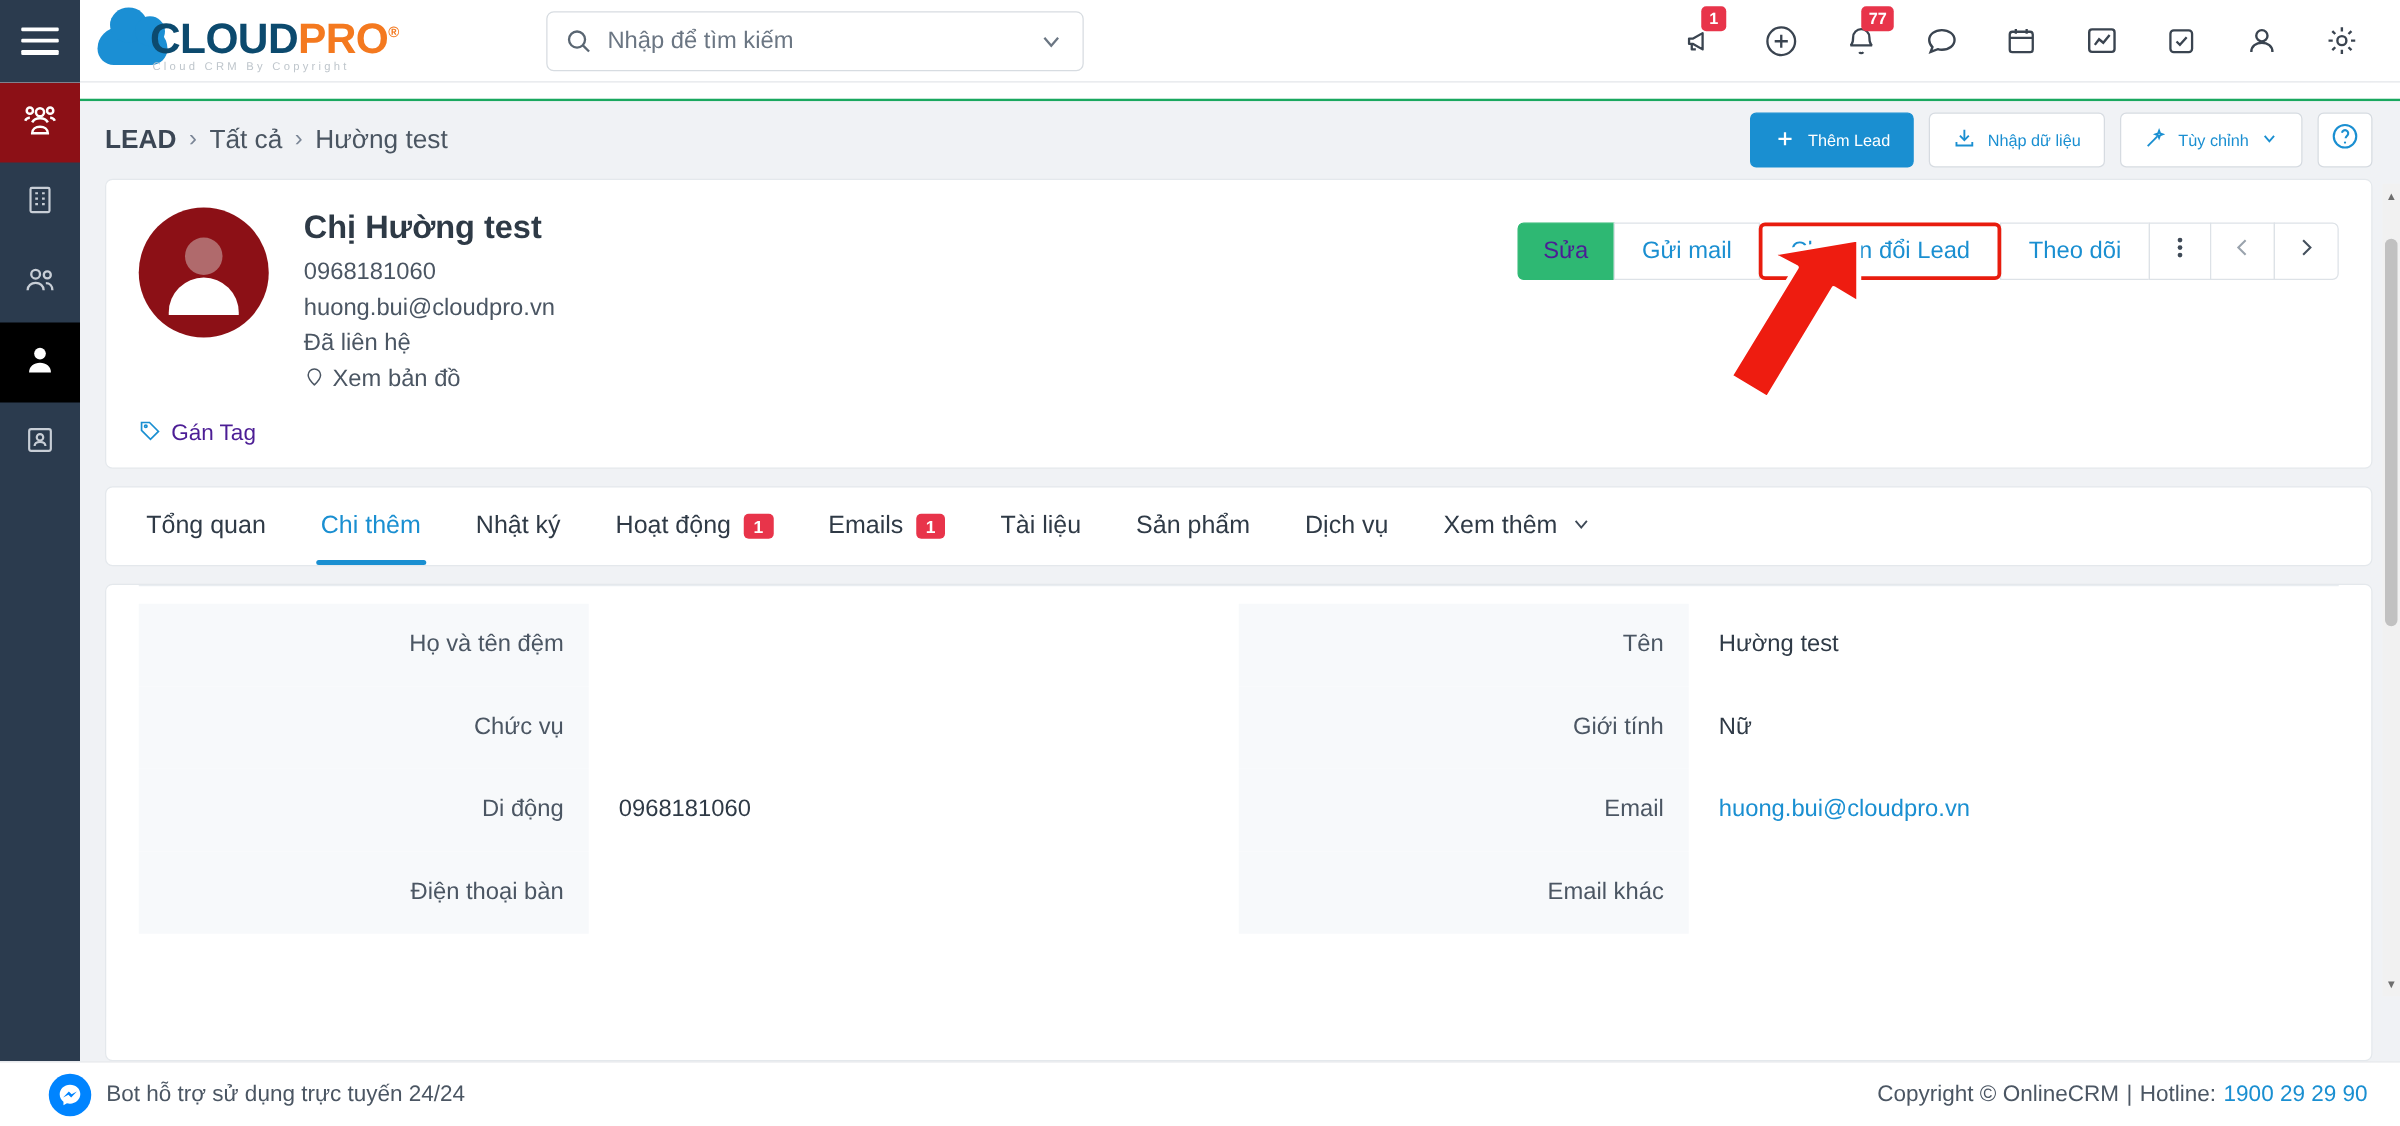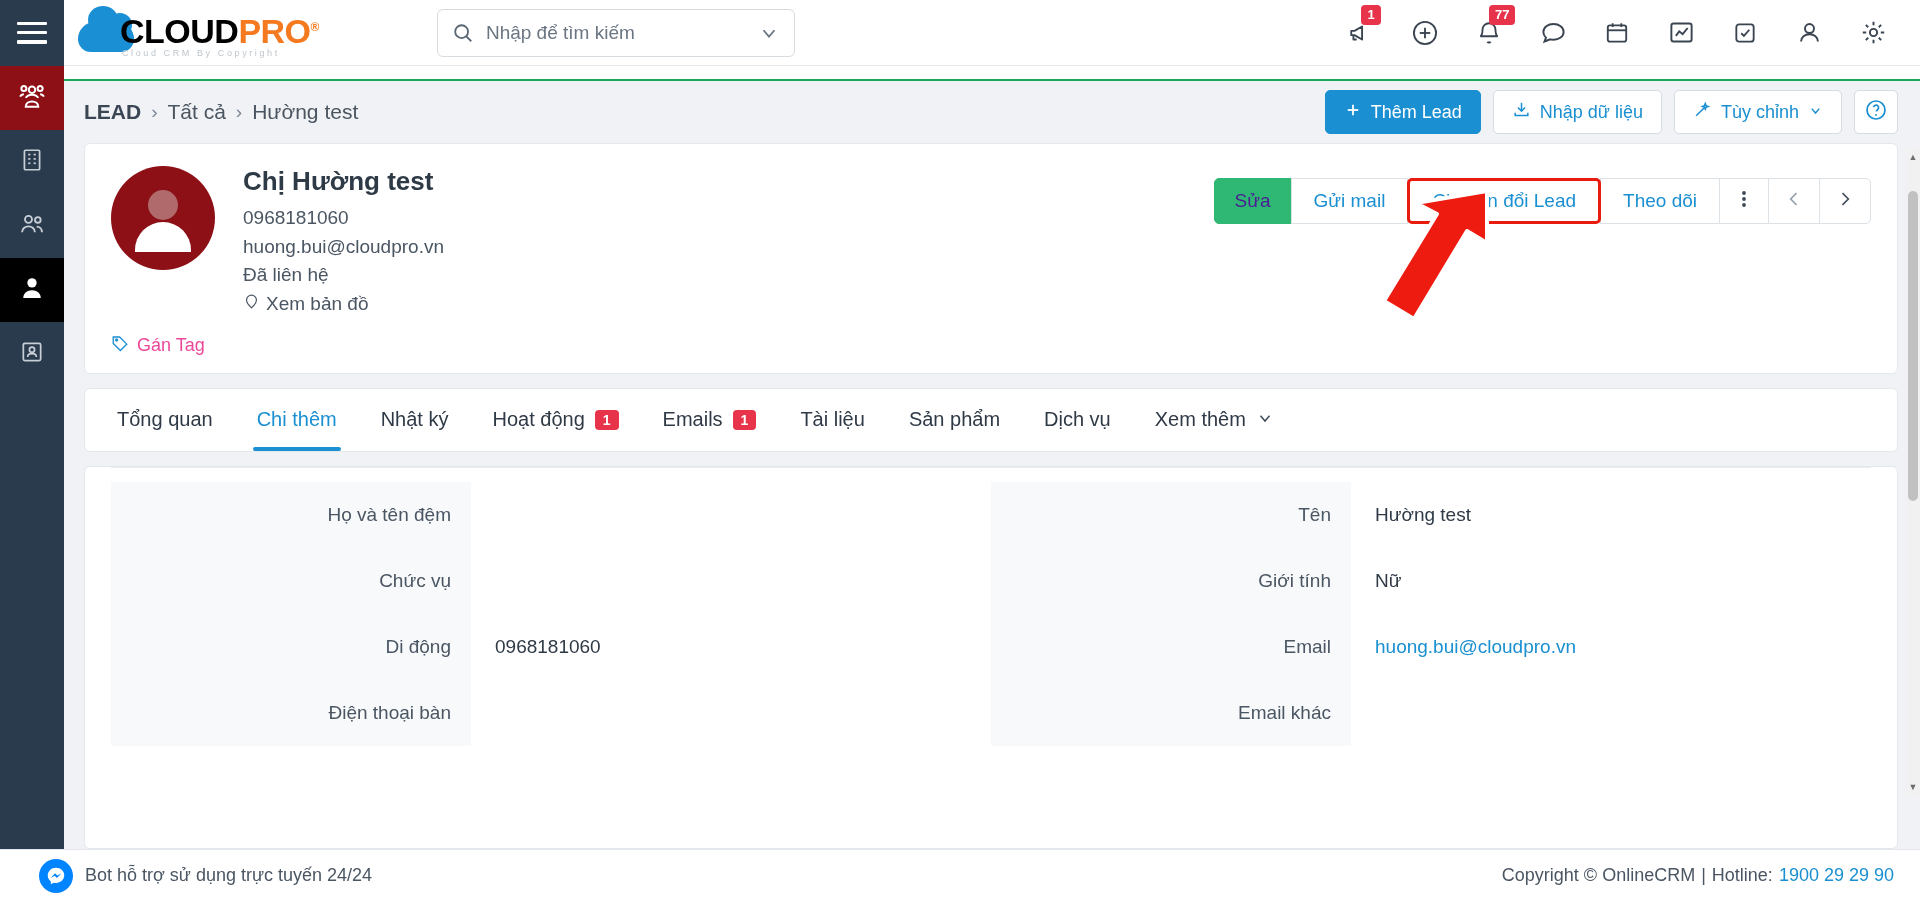--- a/index.html
+++ b/index.html
@@ -32,31 +32,31 @@
   .logo-mark { position: relative; width: 64px; height: 42px; }
   .cloud-shape {
     position: absolute; left: 0; top: 6px;
     width: 56px; height: 30px; background: #1b8fd4;
     border-radius: 18px 18px 14px 14px;
   }
   .cloud-bump1 { position: absolute; left: 10px; top: -10px; width: 30px; height: 28px; background: #1b8fd4; border-radius: 50%; }
   .cloud-bump2 { position: absolute; left: 30px; top: -3px; width: 24px; height: 24px; background: #1b8fd4; border-radius: 50%; }
   .logo-text { position: relative; margin-left: -22px; line-height: 1; }
   .logo-main { font-size: 34px; font-weight: bold; letter-spacing: -0.5px; }
-  .logo-cloud { color: #000000; }
+  .logo-cloud { color: #0c4a6e; }
   .logo-pro { color: #f4791f; }
   .logo-reg { font-size: 12px; vertical-align: super; color: #f4791f; }
   .logo-sub {
     font-size: 9px; color: #bfc6cc; letter-spacing: 2.6px;
     margin-top: 1px; margin-left: 2px;
   }
 
   .search-wrap { margin-left: 118px; }
   .search-box {
-    width: 358px; height: 48px;
+    width: 430px; height: 48px;
     border: 1px solid #d7dce1; border-radius: 6px;
     display: flex; align-items: center; padding: 0 14px;
     background: #fff;
   }
   .search-box .ico { color: #5a6672; display: flex; }
   .search-input {
     flex: 1; border: none; outline: none;
     font-family: "Liberation Sans", sans-serif;
     font-size: 19px; color: #5e6b78; margin-left: 12px;
     background: transparent;
@@ -107,21 +107,21 @@
     padding: 0 22px 0 20px;
   }
   .crumbs { display: flex; align-items: center; gap: 10px; font-size: 21px; color: #4a5561; }
   .crumbs .sep { color: #7b8696; font-size: 19px; }
   .crumbs .c-lead { font-weight: bold; color: #3b4654; }
   .crumb-link { cursor: pointer; }
 
   .crumb-actions { margin-left: auto; display: flex; align-items: center; gap: 12px; }
   .btn {
     height: 44px; border-radius: 5px; display: flex; align-items: center; gap: 9px;
-    padding: 0 18px; font-size: 18px; cursor: pointer; white-space: nowrap;
+    padding: 0 18px; font-size: 13px; cursor: pointer; white-space: nowrap;
   }
   .btn-primary { background: #1a8fd1; color: #fff; border: 1px solid #1a8fd1; }
   .btn-outline { background: #fff; color: #1a8fd1; border: 1px solid #d6dbe1; }
   .btn-round {
     width: 44px; height: 44px; border-radius: 5px; background: #fff;
     border: 1px solid #d6dbe1; color: #1a8fd1;
     display: flex; align-items: center; justify-content: center; cursor: pointer;
     font-size: 20px;
   }
 
@@ -153,21 +153,21 @@
   .pa-btn.link { color: #1a8fd1; }
   .pa-btn.highlight {
     border: 3px solid #e81c0e; border-radius: 5px; position: relative; z-index: 3;
     margin-left: -1px; color: #1a8fd1;
   }
   .pa-btn.dots { width: 50px; padding: 0; color: #3f4a57; }
   .pa-nav { width: 52px; color: #8a939d; }
   .pa-nav.last { border-radius: 0 5px 5px 0; }
 
   .tagrow { padding: 0 26px 16px 26px; }
-  .tag-link { display: inline-flex; align-items: center; gap: 8px; color: #ec4899; font-size: 18px; cursor: pointer; }
+  .tag-link { display: inline-flex; align-items: center; gap: 8px; color: #4c1d95; font-size: 18px; cursor: pointer; }
 
   
   .tabs-card { background: #fff; border: 1px solid #e4e8ec; border-radius: 6px; margin: 0 22px 14px 20px; }
   .tabs { display: flex; align-items: center; padding: 0 26px; height: 62px; }
   .tab {
     position: relative; height: 62px; display: flex; align-items: center; gap: 10px;
     font-size: 20px; color: #2f3a46; padding: 0 22px; cursor: pointer;
   }
   .tab:first-child { padding-left: 6px; }
   .tab.active { color: #1a8fd1; }

